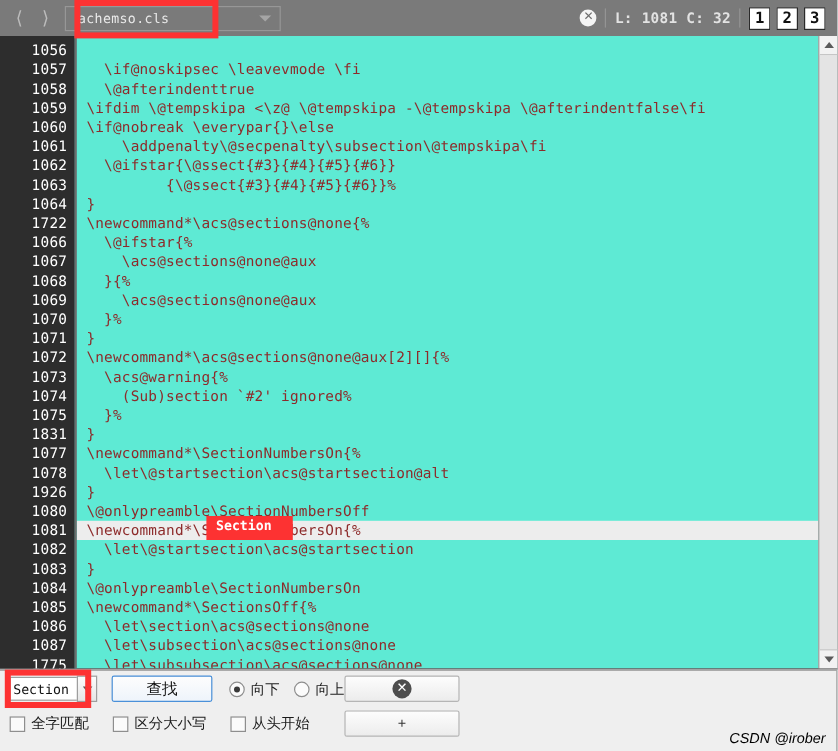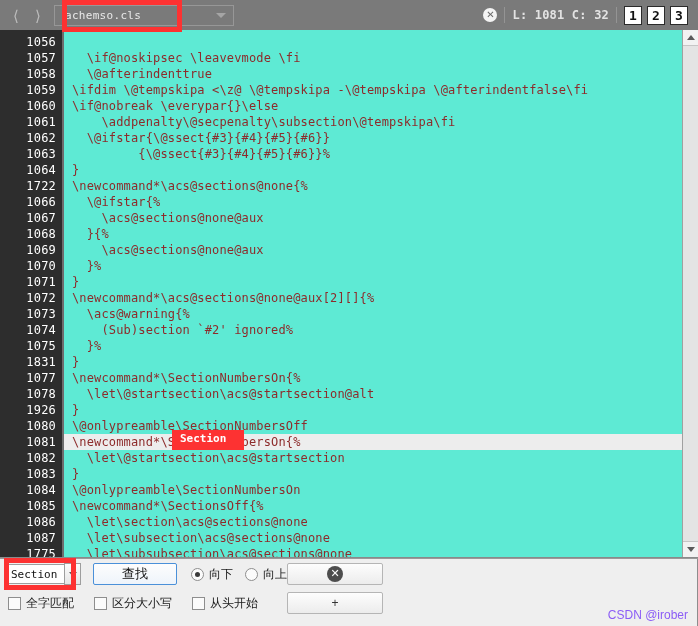--- a/index.html
+++ b/index.html
@@ -288,23 +288,24 @@
     font-size: 11px;
     line-height: 16px;
     text-align: center;
     font-weight: bold;
     font-family: "DejaVu Sans", sans-serif;
   }
   .watermark {
     position: absolute;
     right: 10px; bottom: 4px;
     font-size: 12px;
-    color: #8b5cf6;
+    color: #000000;
     font-family: "Liberation Sans", sans-serif;
     user-select: none;
+    font-style: italic;
   }
   .fb-rightedge {
     position: absolute;
     right: 0; top: 0; bottom: 0;
     width: 1px; background: #8d8d8d;
   }
 
   
   .annot {
     position: absolute;

